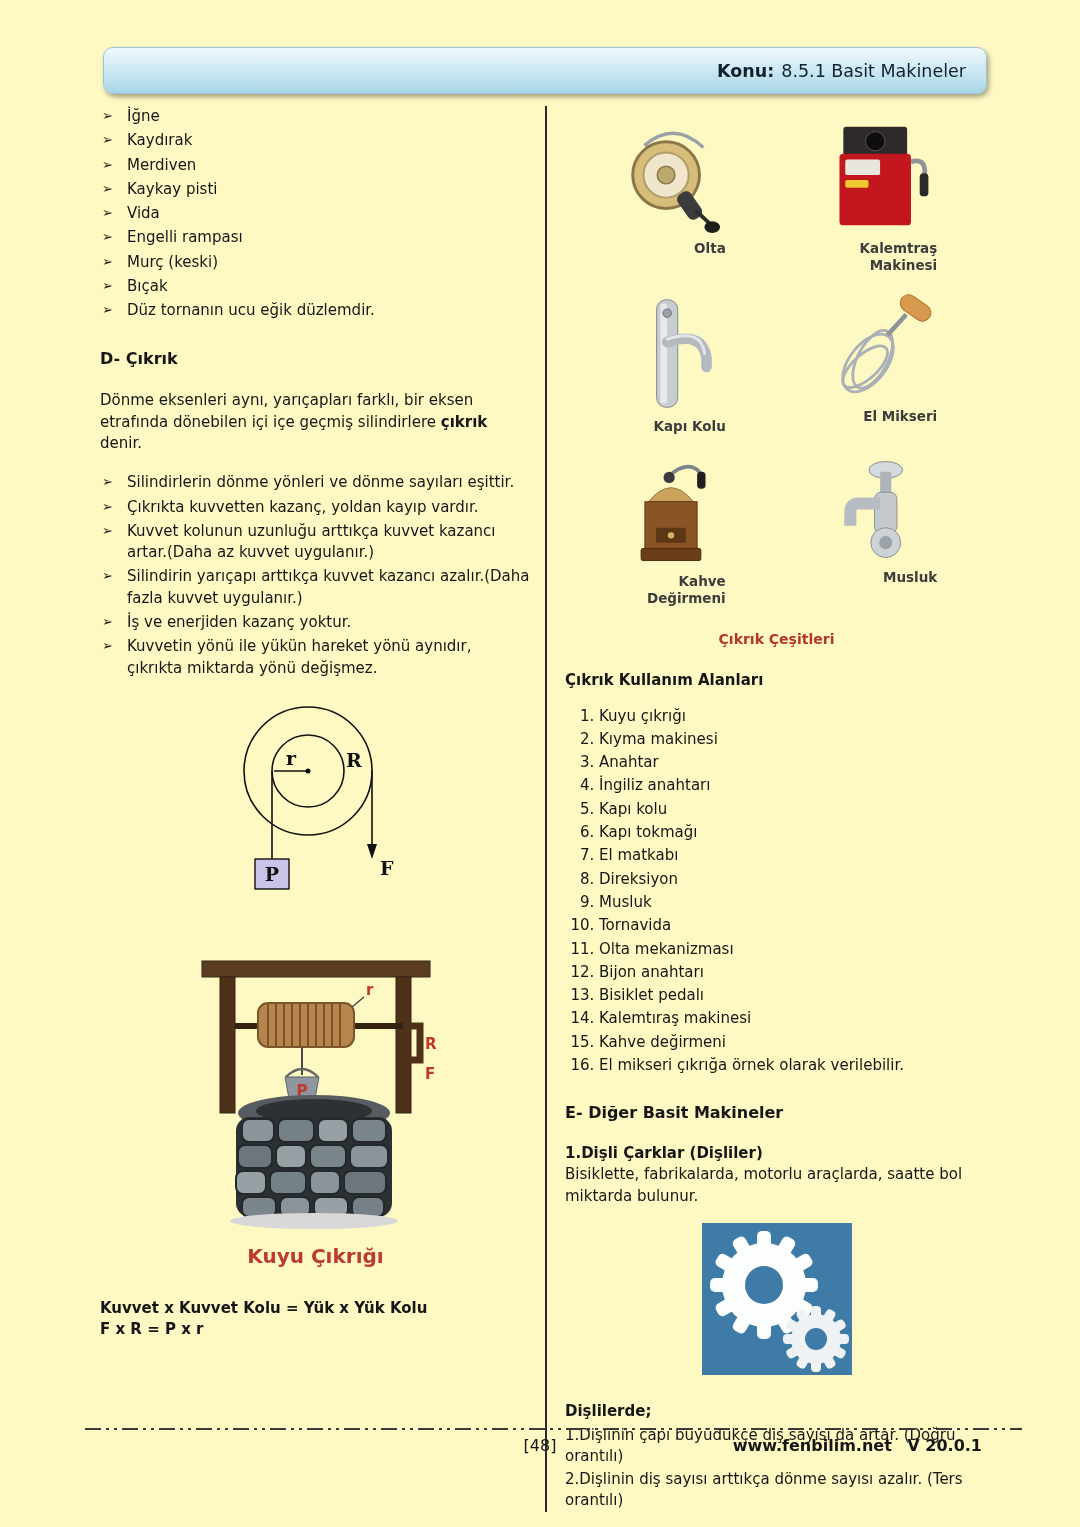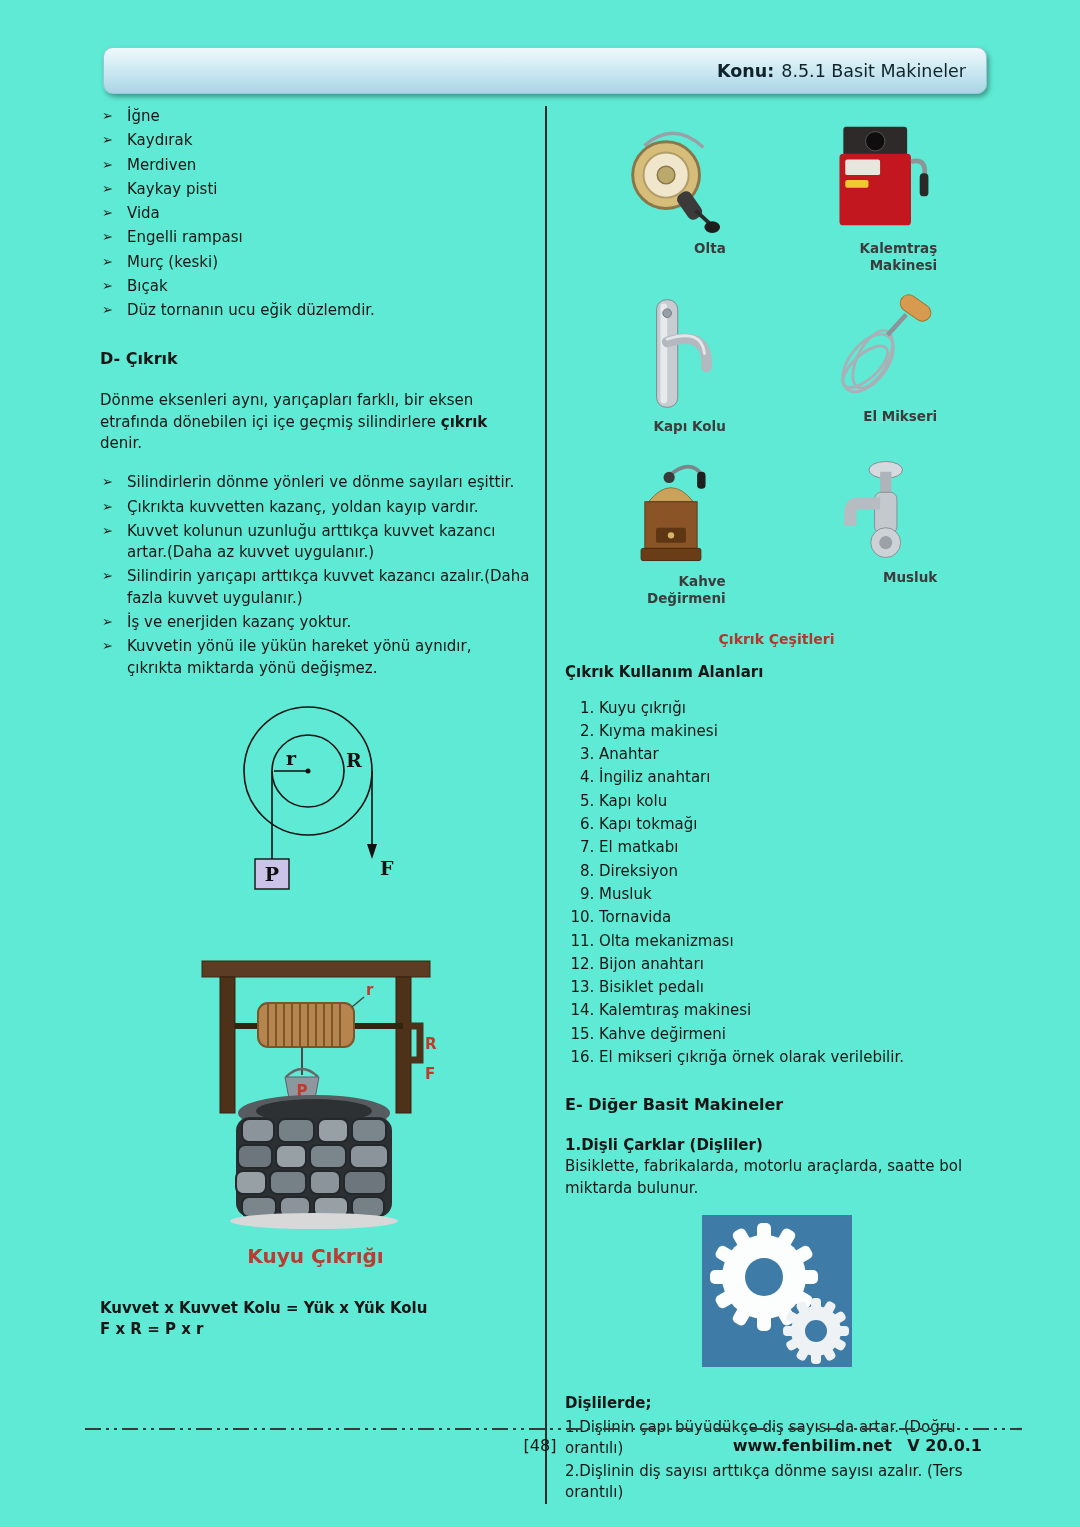--- a/index.html
+++ b/index.html
@@ -1,17 +1,17 @@
 <!DOCTYPE html>
 <html><head>
 <meta charset="utf-8">
 <style>
   * { margin:0; padding:0; box-sizing:border-box; }
   html,body { background:#ffffff; }
-  .page { width:1080px; height:1527px; background:#5eead4; position:relative;
+  .page { width:1080px; height:1527px; background:#fef9c3; position:relative;
           font-family:"DejaVu Sans", sans-serif; color:#161616; overflow:hidden; }
 
   
   .banner { position:absolute; top:47px; left:103px; width:884px; height:47px;
             border-radius:10px; border:1px solid #9cc4d6;
             background:linear-gradient(180deg,#f0f9fc 0%,#cfeaf3 45%,#a9d5e6 100%);
             box-shadow:2px 3px 5px rgba(0,0,0,.35);
             display:flex; align-items:center; justify-content:flex-end;
             padding-right:20px; font-size:17.5px; color:#10222b; }
   .banner b { margin-right:7px; }
@@ -38,21 +38,21 @@
   .formula .bold { font-weight:bold; }
 
   
   .fig-grid { display:grid; grid-template-columns:repeat(2,1fr); row-gap:20px;
               margin-top:12px; text-align:right; }
   .fig-grid figure svg { display:block; margin:0 auto; }
   .fig-grid figcaption { font-weight:bold; font-size:13.5px; color:#3c3c3c;
                          margin:4px auto 0; max-width:110px; line-height:1.25; }
 
   .types-heading { text-align:center; color:#b5362c; font-weight:bold; font-size:14px; margin-top:24px; }
-  .usage-heading { font-weight:bold; margin-top:12px; }
+  .usage-heading { font-weight:bold; margin-top:20px; }
   .usage-list { margin-top:14px; padding-left:34px; }
   .usage-list li { margin-bottom:2px; }
 
   .sub-title { font-weight:bold; margin-top:18px; }
   .gears-wrap { margin:16px auto 0; width:150px; }
   .gear-rule { margin-top:2px; }
   .gears-heading { font-weight:bold; margin-top:20px; }
 
   
   .footer-line { position:absolute; left:85px; right:58px; top:1416px; height:4px; }

